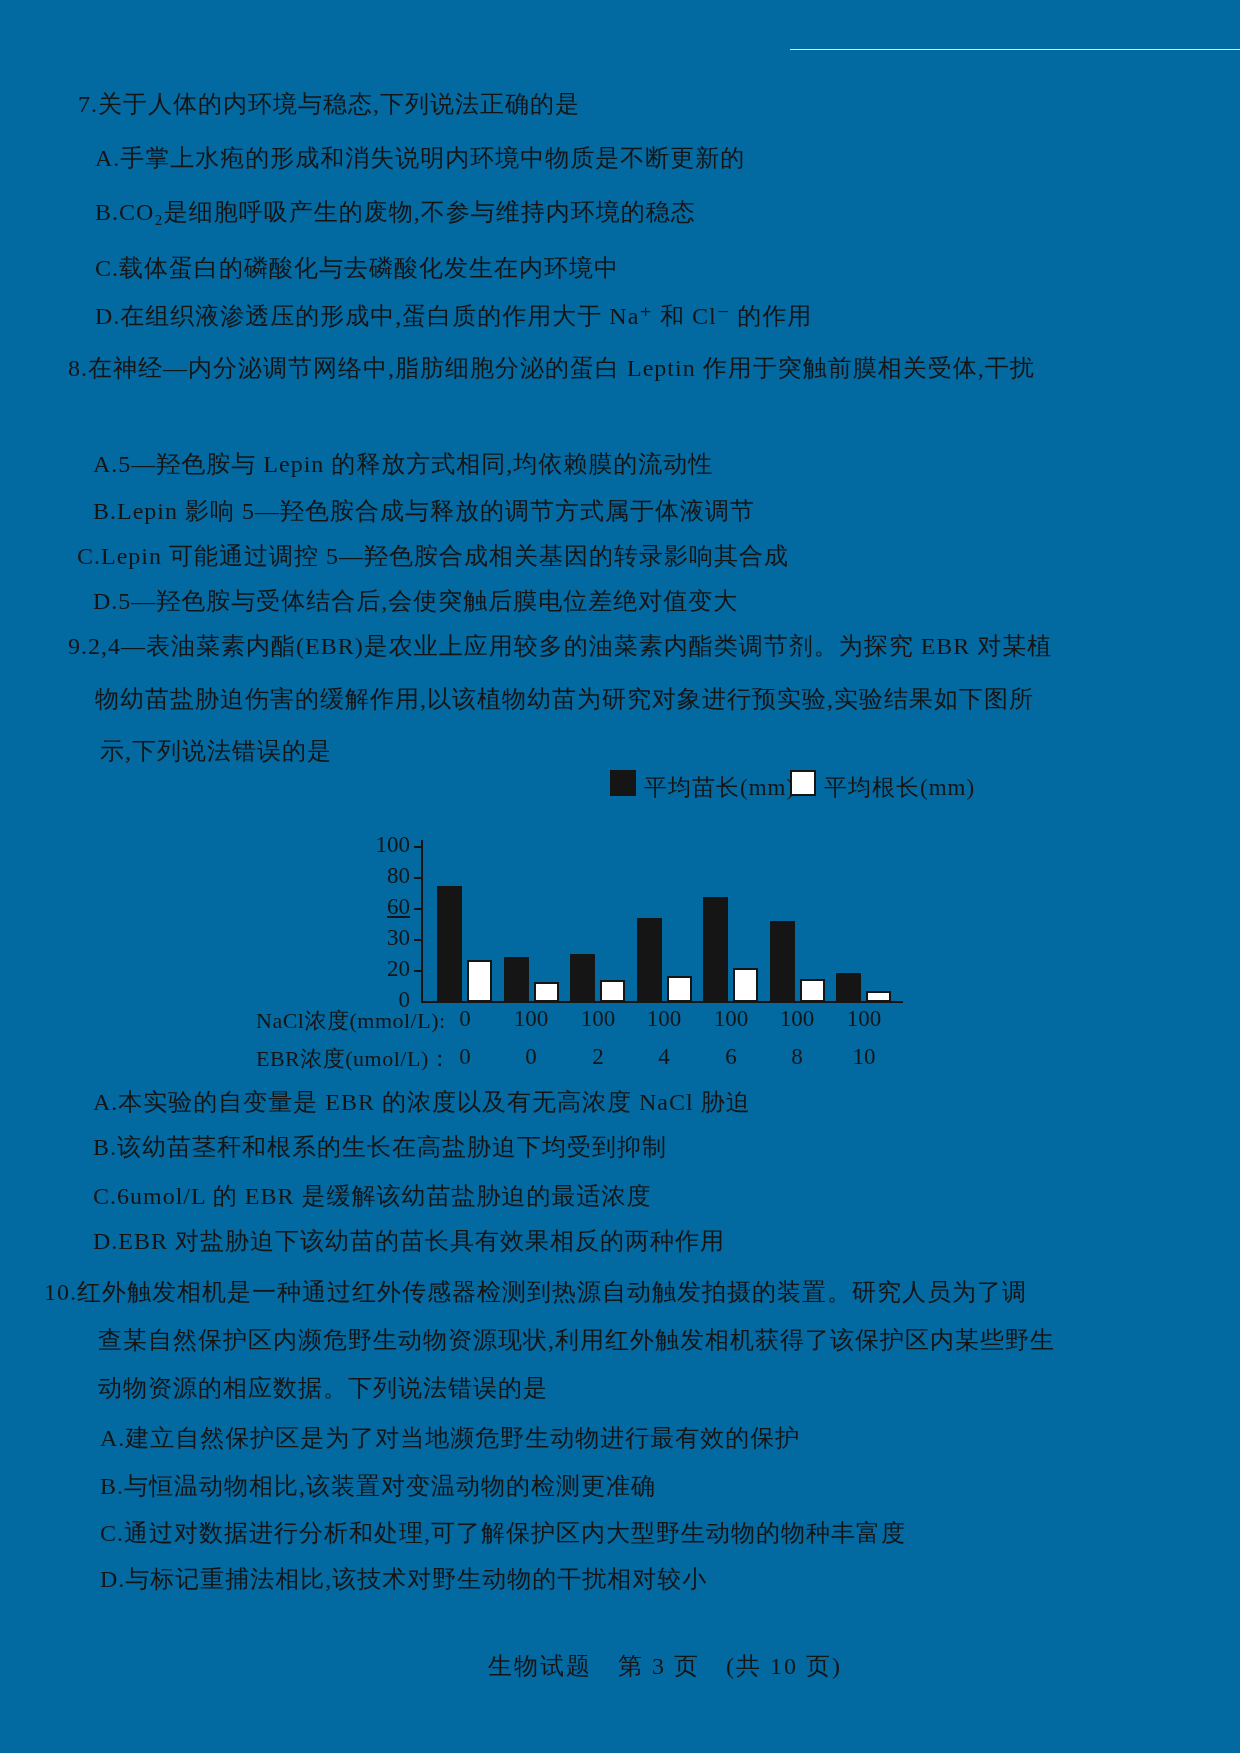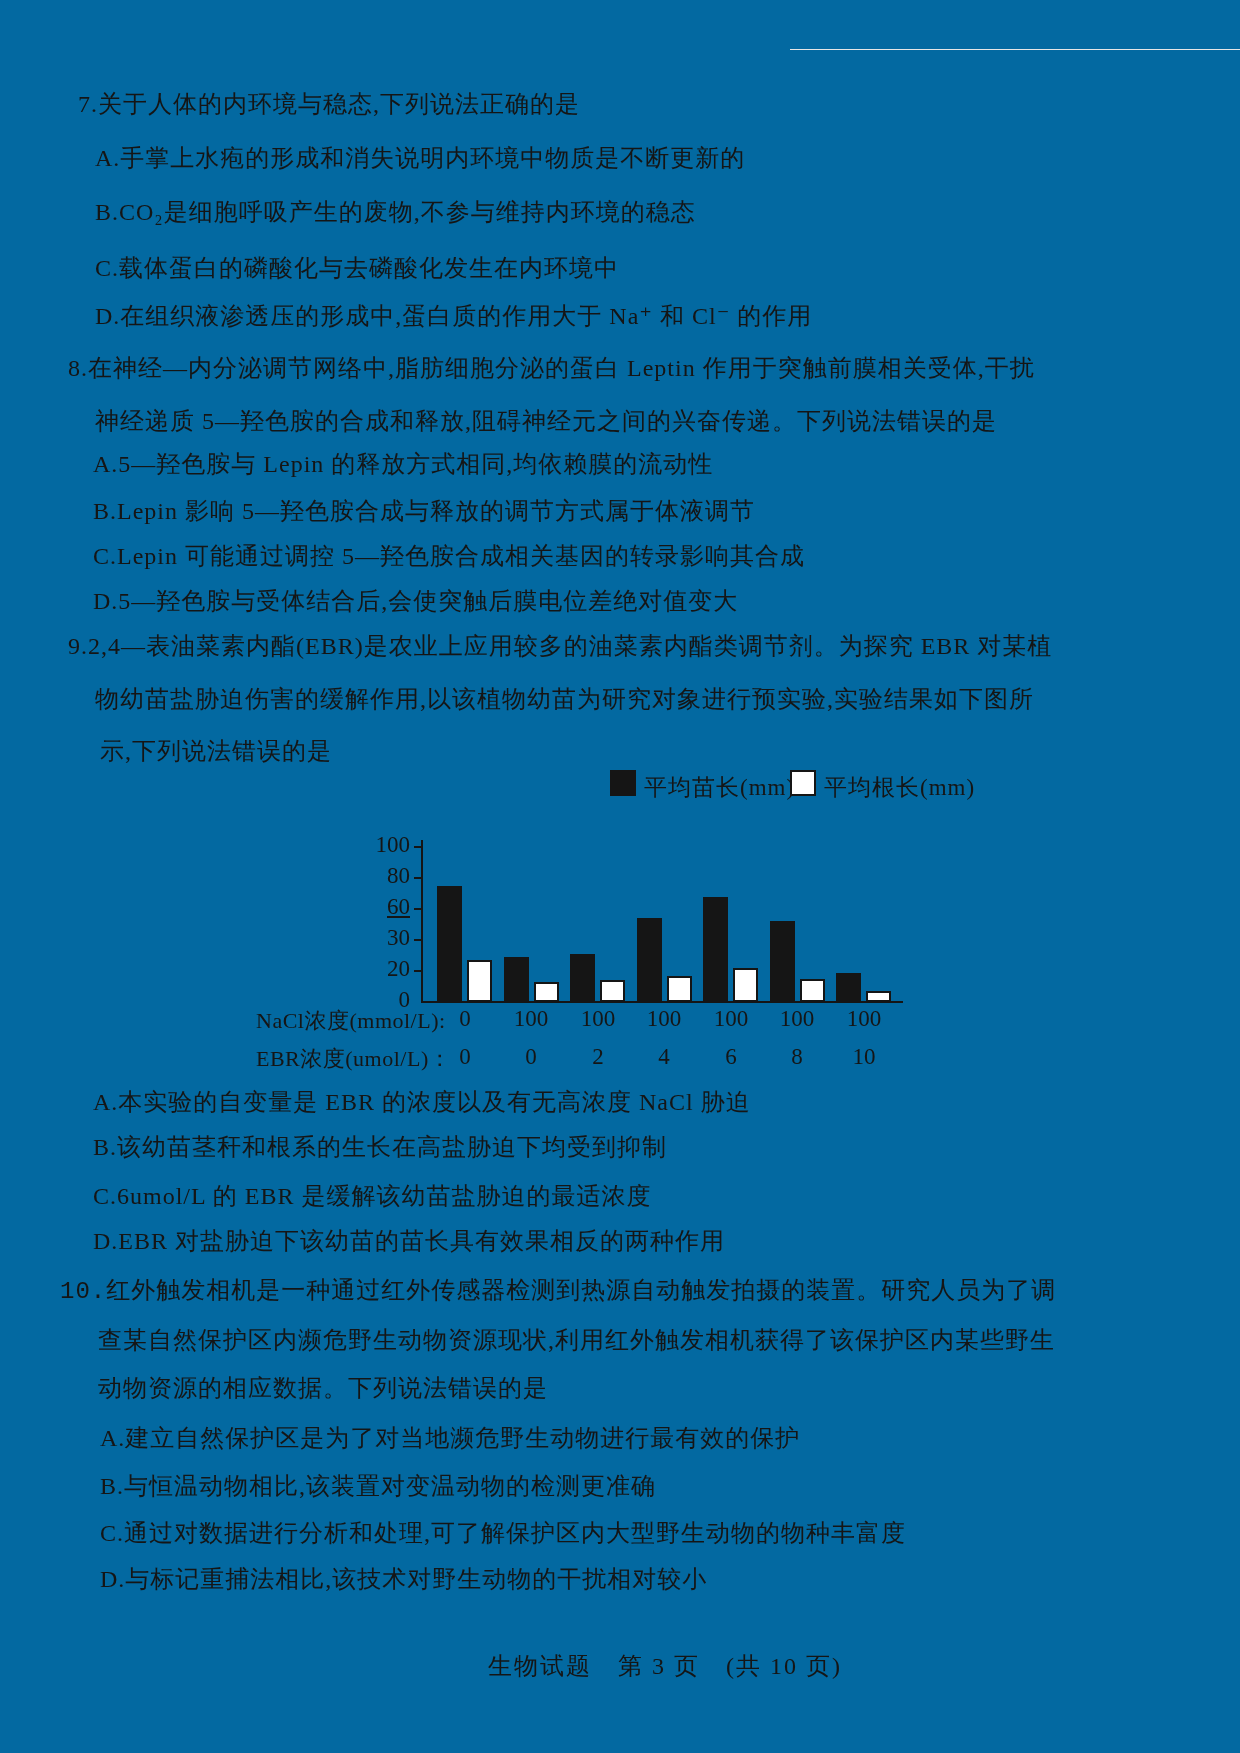--- a/index.html
+++ b/index.html
@@ -26,24 +26,23 @@
 
   <div class="scan-line" style="top:49px;left:790px;width:450px;"></div>
 
   <div class="line" style="top:88px;left:78px;">7.关于人体的内环境与稳态,下列说法正确的是</div>
   <div class="line" style="top:142px;left:95px;">A.手掌上水疱的形成和消失说明内环境中物质是不断更新的</div>
   <div class="line" style="top:196px;left:95px;">B.CO₂是细胞呼吸产生的废物,不参与维持内环境的稳态</div>
   <div class="line" style="top:252px;left:95px;">C.载体蛋白的磷酸化与去磷酸化发生在内环境中</div>
   <div class="line" style="top:300px;left:95px;">D.在组织液渗透压的形成中,蛋白质的作用大于 Na⁺ 和 Cl⁻ 的作用</div>
 
   <div class="line" style="top:352px;left:68px;">8.在神经—内分泌调节网络中,脂肪细胞分泌的蛋白 Leptin 作用于突触前膜相关受体,干扰</div>
-  <div class="line" style="top:405px;left:95px;">神经递质 5—羟色胺的合成和释放,阻碍神经元之间的兴奋传递。下列说法错误的是</div>
   <div class="line" style="top:448px;left:93px;">A.5—羟色胺与 Lepin 的释放方式相同,均依赖膜的流动性</div>
   <div class="line" style="top:495px;left:93px;">B.Lepin 影响 5—羟色胺合成与释放的调节方式属于体液调节</div>
-  <div class="line" style="top:540px;left:93px;">C.Lepin 可能通过调控 5—羟色胺合成相关基因的转录影响其合成</div>
+  <div class="line" style="top:540px;left:77px;">C.Lepin 可能通过调控 5—羟色胺合成相关基因的转录影响其合成</div>
   <div class="line" style="top:585px;left:93px;">D.5—羟色胺与受体结合后,会使突触后膜电位差绝对值变大</div>
 
   <div class="line" style="top:630px;left:68px;">9.2,4—表油菜素内酯(EBR)是农业上应用较多的油菜素内酯类调节剂。为探究 EBR 对某植</div>
   <div class="line" style="top:683px;left:95px;">物幼苗盐胁迫伤害的缓解作用,以该植物幼苗为研究对象进行预实验,实验结果如下图所</div>
   <div class="line" style="top:735px;left:100px;">示,下列说法错误的是</div>
 
   <div class="legend-swatch" style="top:770px;left:610px;background:#151515;"></div>
   <div class="legend-label" style="top:772px;left:644px;">平均苗长(mm)</div>
   <div class="legend-swatch" style="top:770px;left:790px;background:#ffffff;border:2px solid #151515;"></div>
   <div class="legend-label" style="top:772px;left:824px;">平均根长(mm)</div>
@@ -92,21 +91,21 @@
       <div class="xrow-val" style="left:699px;top:1044px;">6</div>
       <div class="xrow-val" style="left:765px;top:1044px;">8</div>
       <div class="xrow-val" style="left:832px;top:1044px;">10</div>
     </div>
 
   <div class="line" style="top:1086px;left:93px;">A.本实验的自变量是 EBR 的浓度以及有无高浓度 NaCl 胁迫</div>
   <div class="line" style="top:1131px;left:93px;">B.该幼苗茎秆和根系的生长在高盐胁迫下均受到抑制</div>
   <div class="line" style="top:1180px;left:93px;">C.6umol/L 的 EBR 是缓解该幼苗盐胁迫的最适浓度</div>
   <div class="line" style="top:1225px;left:93px;">D.EBR 对盐胁迫下该幼苗的苗长具有效果相反的两种作用</div>
 
-  <div class="line" style="top:1276px;left:60px;font-family:Liberation Mono, monospace;">10.红外触发相机是一种通过红外传感器检测到热源自动触发拍摄的装置。研究人员为了调</div>
+  <div class="line" style="top:1276px;left:44px;">10.红外触发相机是一种通过红外传感器检测到热源自动触发拍摄的装置。研究人员为了调</div>
   <div class="line" style="top:1324px;left:98px;">查某自然保护区内濒危野生动物资源现状,利用红外触发相机获得了该保护区内某些野生</div>
   <div class="line" style="top:1372px;left:98px;">动物资源的相应数据。下列说法错误的是</div>
   <div class="line" style="top:1422px;left:100px;">A.建立自然保护区是为了对当地濒危野生动物进行最有效的保护</div>
   <div class="line" style="top:1470px;left:100px;">B.与恒温动物相比,该装置对变温动物的检测更准确</div>
   <div class="line" style="top:1517px;left:100px;">C.通过对数据进行分析和处理,可了解保护区内大型野生动物的物种丰富度</div>
   <div class="line" style="top:1563px;left:100px;">D.与标记重捕法相比,该技术对野生动物的干扰相对较小</div>
 
   <div class="footer" style="top:1650px;left:488px;">生物试题　第 3 页　(共 10 页)</div>
 
 </div>

